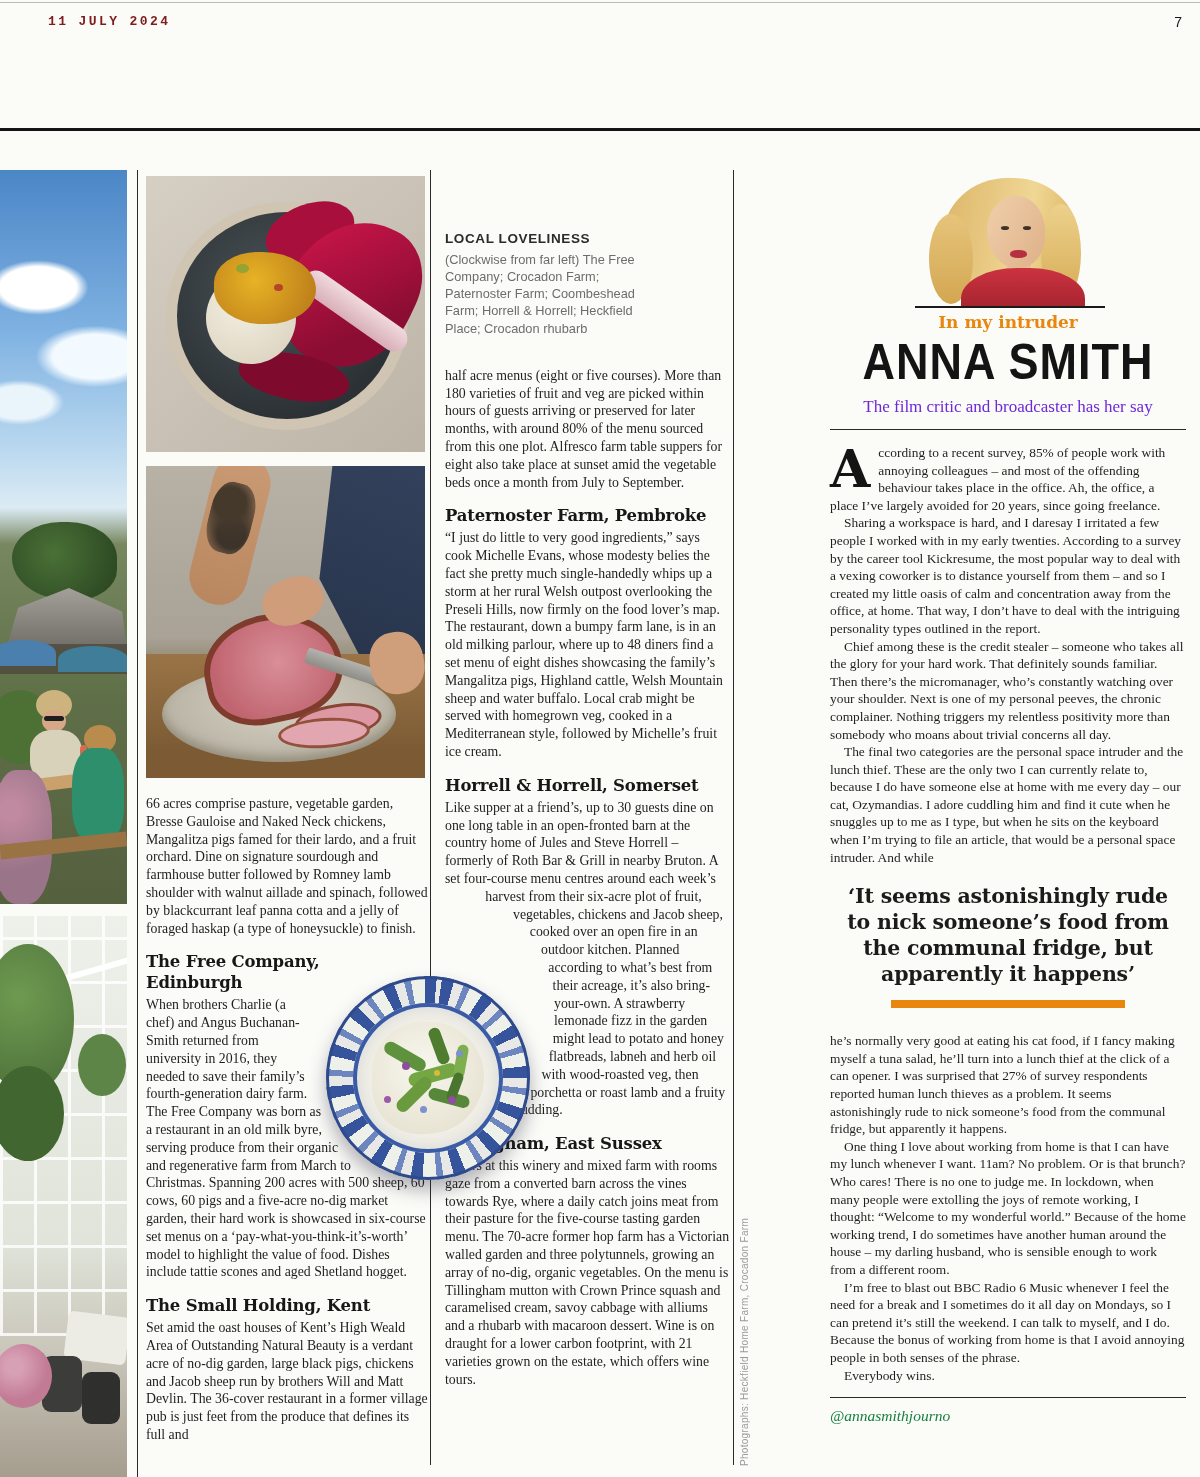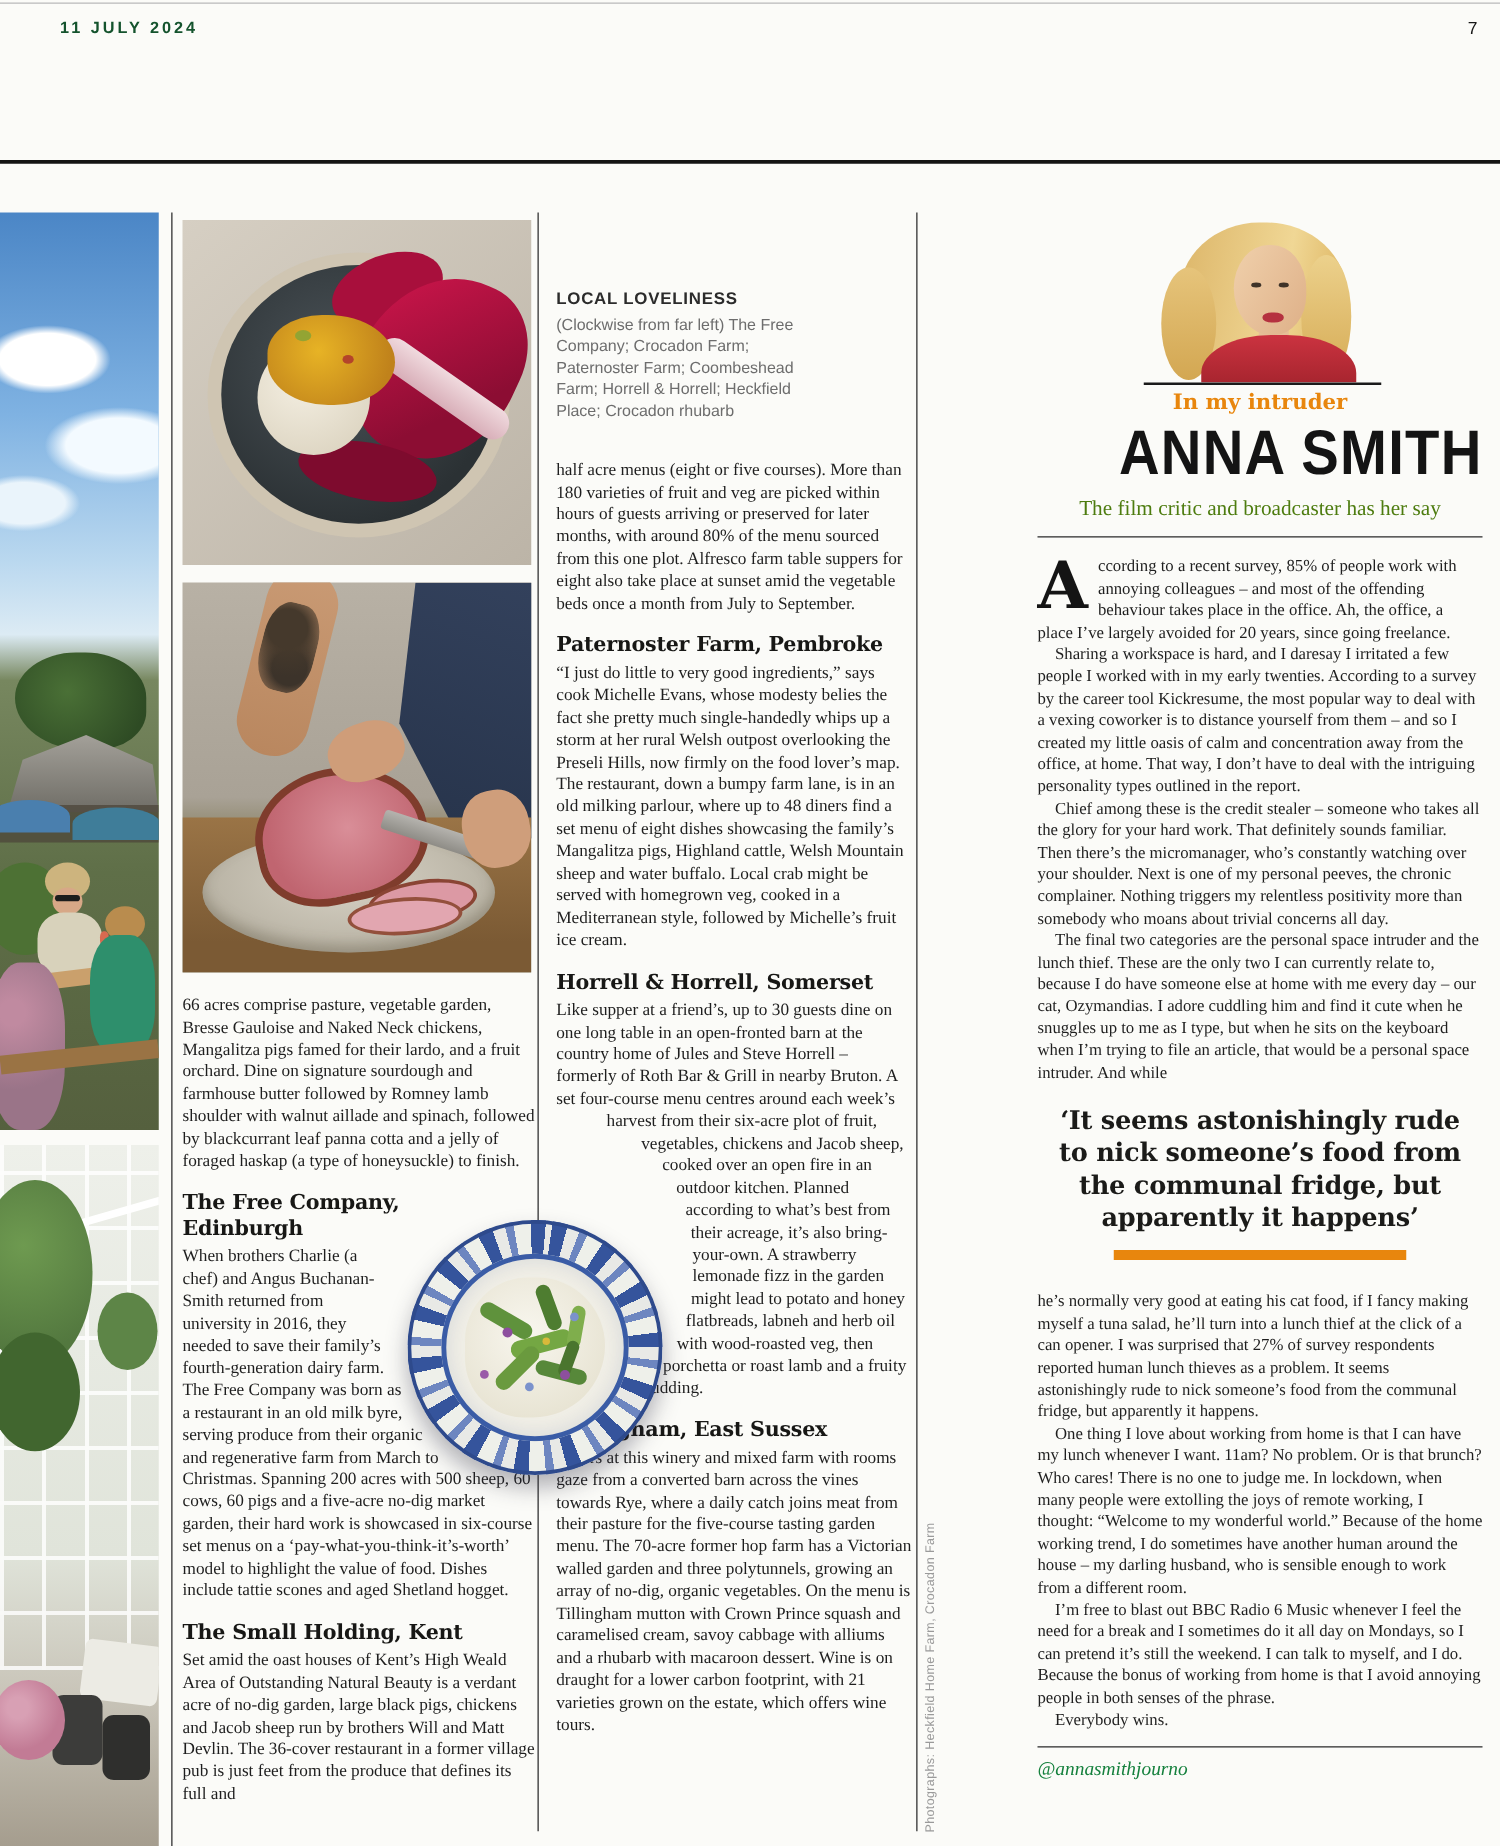--- a/index.html
+++ b/index.html
@@ -6,22 +6,22 @@
   html,body { background:#e9e9e9; }
   #page {
     position:relative; width:1200px; height:1477px; margin:0 auto;
     background:#fbfbf8; overflow:hidden;
     font-family:"Liberation Serif", serif; color:#1e1e1e;
   }
   
   .top-hairline { position:absolute; left:0; top:2px; width:1200px; height:1px; background:#b9b9b9; }
   .folio-date {
     position:absolute; left:48px; top:14px;
-    font-family:Liberation Sans, sans-serif; font-size:13px; font-weight:bold;
-    letter-spacing:2.4px; color:#14532d;
+    font-family:Liberation Mono, monospace; font-size:13px; font-weight:bold;
+    letter-spacing:2.4px; color:#7f1d1d;
   }
   .folio-num {
     position:absolute; right:18px; top:14px;
     font-family:"Liberation Sans", sans-serif; font-size:14px; color:#161616;
   }
   .header-rule { position:absolute; left:0; top:128px; width:1200px; height:3px; background:#141414; }
 
   
   .vline { position:absolute; width:1px; background:#2b2b2b; z-index:1; }
   #vline-1 { left:137px; top:170px; height:1307px; }
@@ -196,24 +196,24 @@
   #portrait .face { left:72px; top:20px; width:58px; height:72px; border-radius:50% 50% 46% 54%;
     background:linear-gradient(120deg, #f0d0ab, #deb088); }
   #portrait .eyeL { left:86px; top:50px; width:8px; height:3.5px; border-radius:50%; background:#3f3328; }
   #portrait .eyeR { left:108px; top:50px; width:8px; height:3.5px; border-radius:50%; background:#3f3328; }
   #portrait .lips { left:95px; top:74px; width:17px; height:8px; border-radius:45%; background:#b5313f; }
   #portrait-rule { position:absolute; left:915px; top:306px; width:190px; height:2px; background:#1a1a1a; }
 
   #opinion-col { position:absolute; left:830px; top:312px; width:356px; }
   .kicker { font-family:"DejaVu Serif", serif; font-weight:bold; font-size:17px;
     color:var(--accent, #e8860d); text-align:center; }
-  .author-name { text-align:right; margin-top:4px; }
+  .author-name { text-align:center; margin-top:4px; }
   .author-name span { display:inline-block; font-family:"Liberation Sans", sans-serif; font-weight:bold;
     font-size:45px; letter-spacing:1px; color:#141414; transform:scaleY(1.12); transform-origin:center; }
-  .standfirst { font-size:17px; color:#4d7c0f; text-align:center; margin-top:9px; }
+  .standfirst { font-size:17px; color:#6d28d9; text-align:center; margin-top:9px; }
   .op-rule { height:1px; background:#2a2a2a; margin-top:12px; }
 
   .op-body { margin-top:14px; font-size:13.4px; line-height:17.6px; color:#1f1f1f; }
   .op-body p { margin:0; }
   .op-body p.ind { text-indent:14px; }
   .dropcap { float:left; font-family:"DejaVu Serif", serif; font-weight:bold;
     font-size:52px; line-height:44px; margin:3px 8px 0 0; color:#141414; }
 
   .pull-quote { font-family:"DejaVu Serif", serif; font-weight:bold; font-size:20.5px; line-height:26px;
     color:#1b1b19; text-align:center; width:338px; margin:17px auto 13px auto; letter-spacing:-0.2px; }

